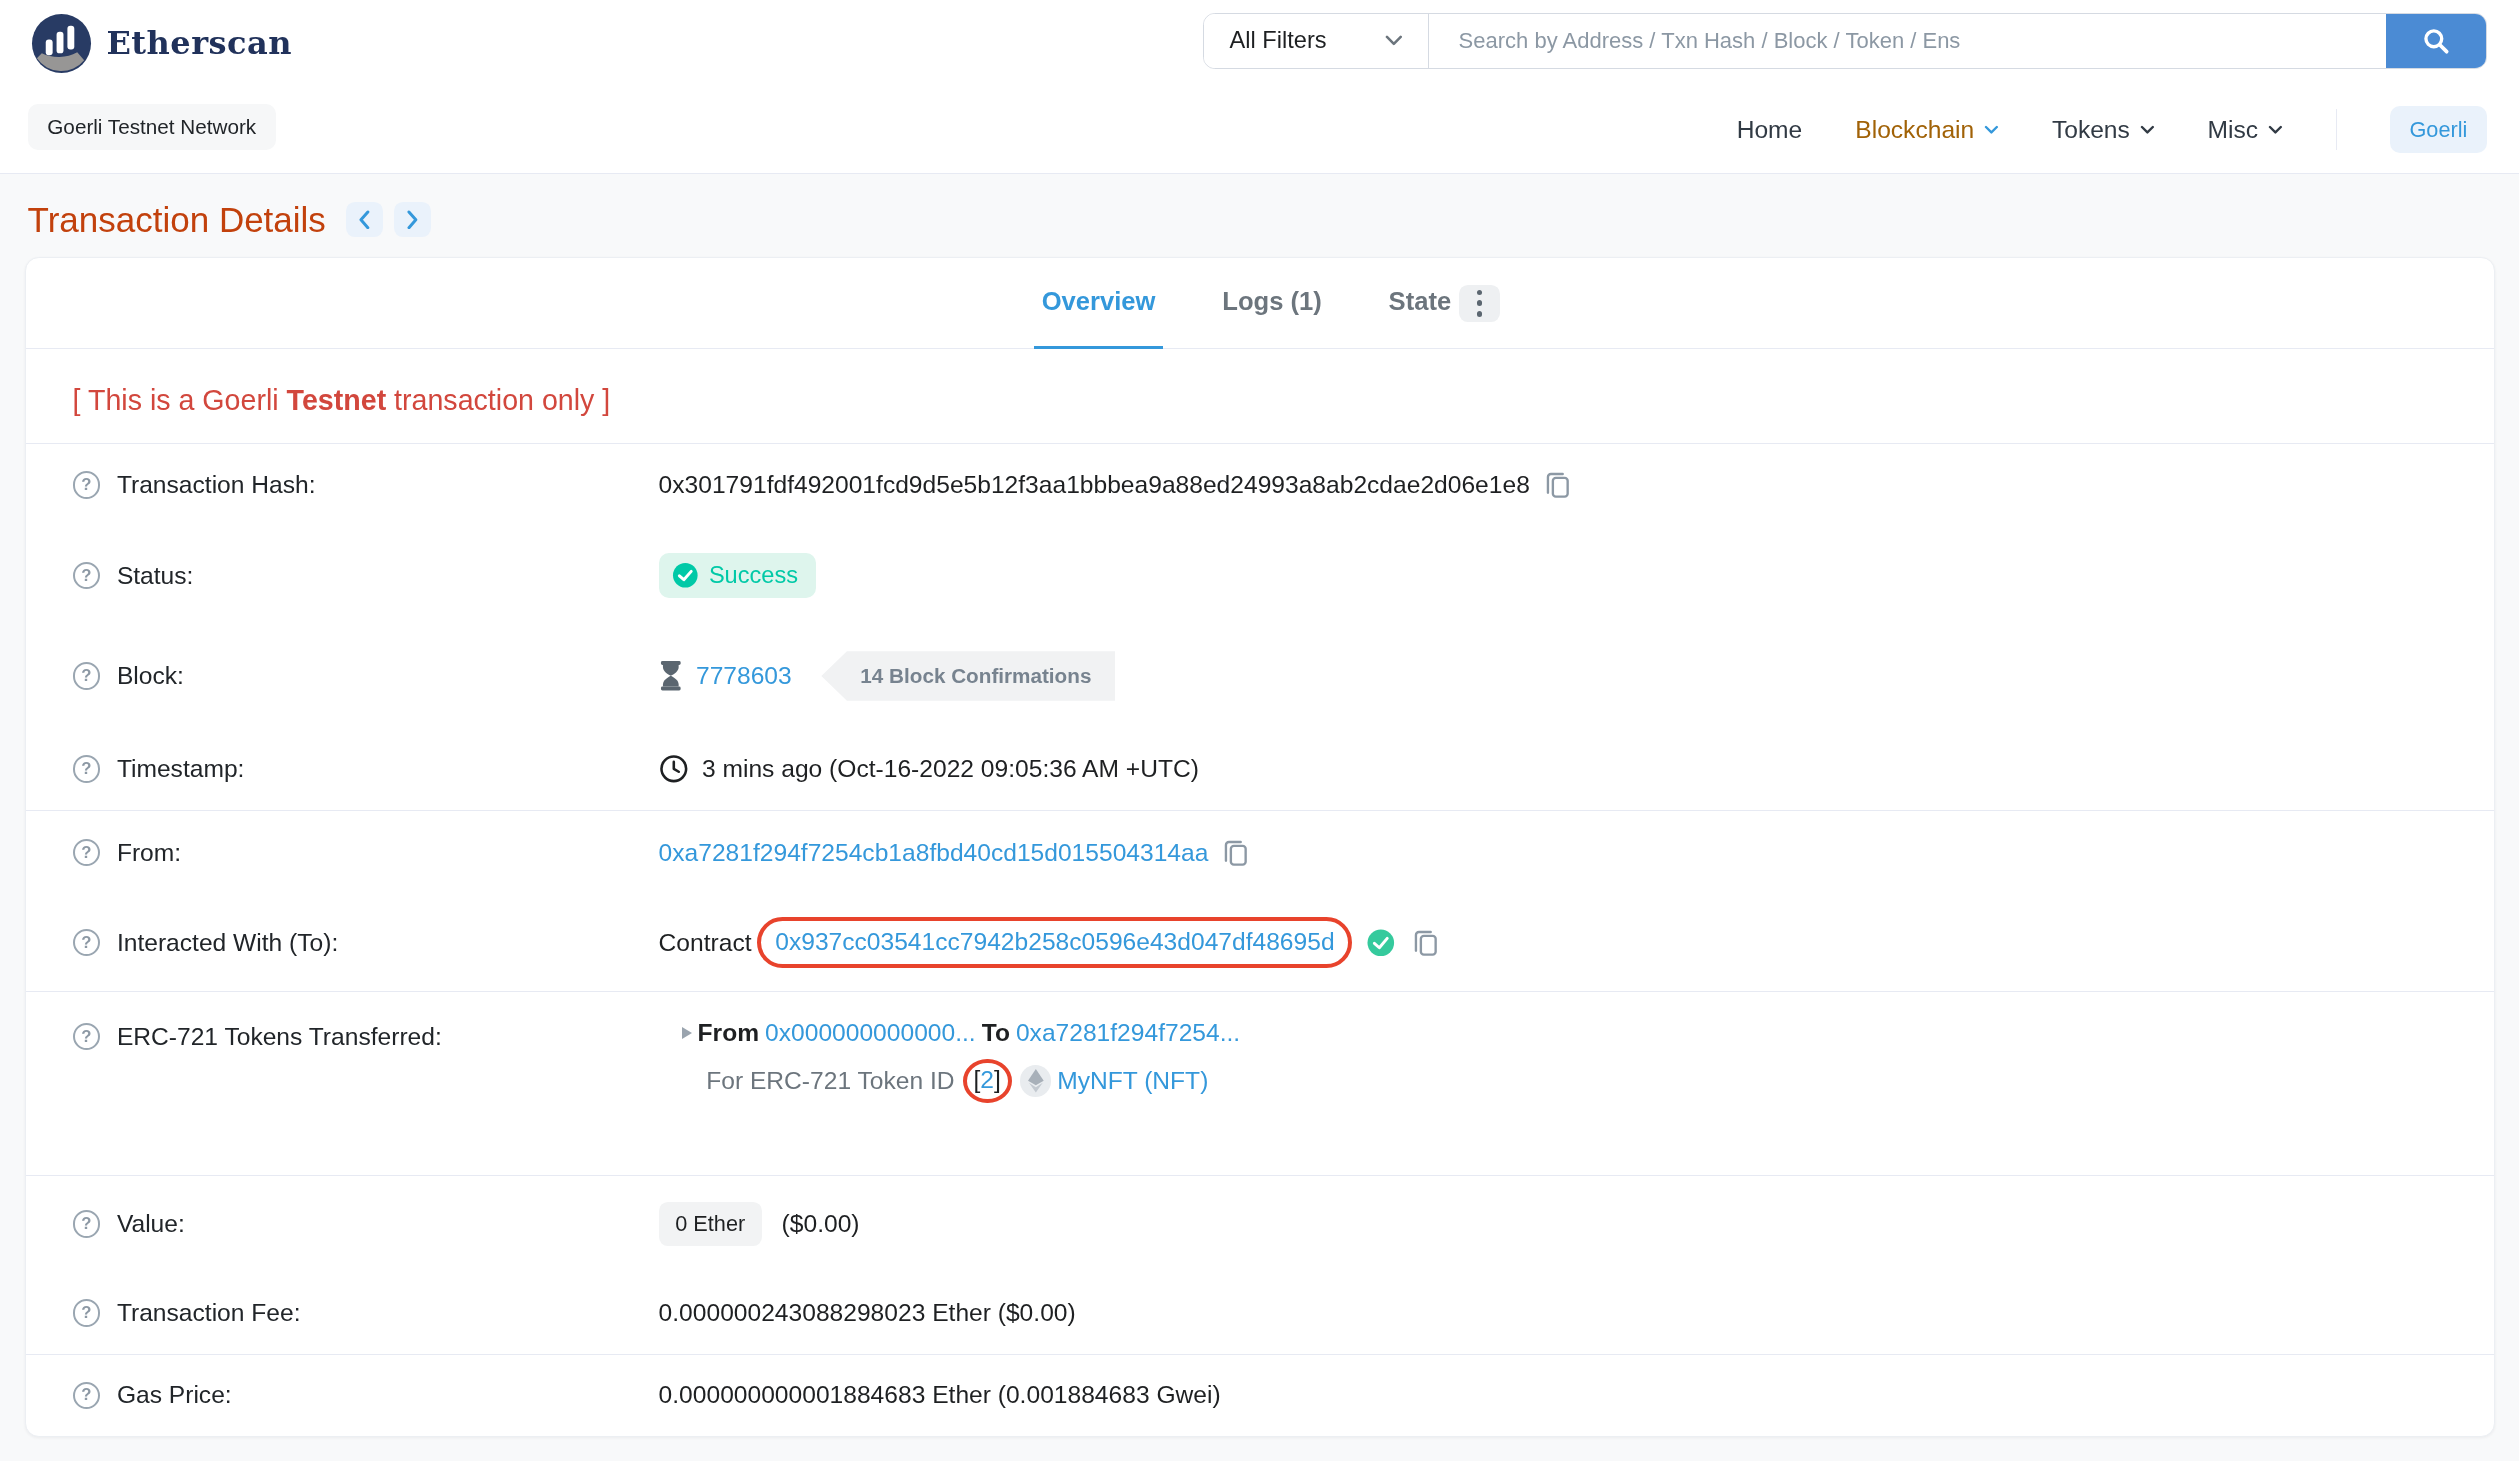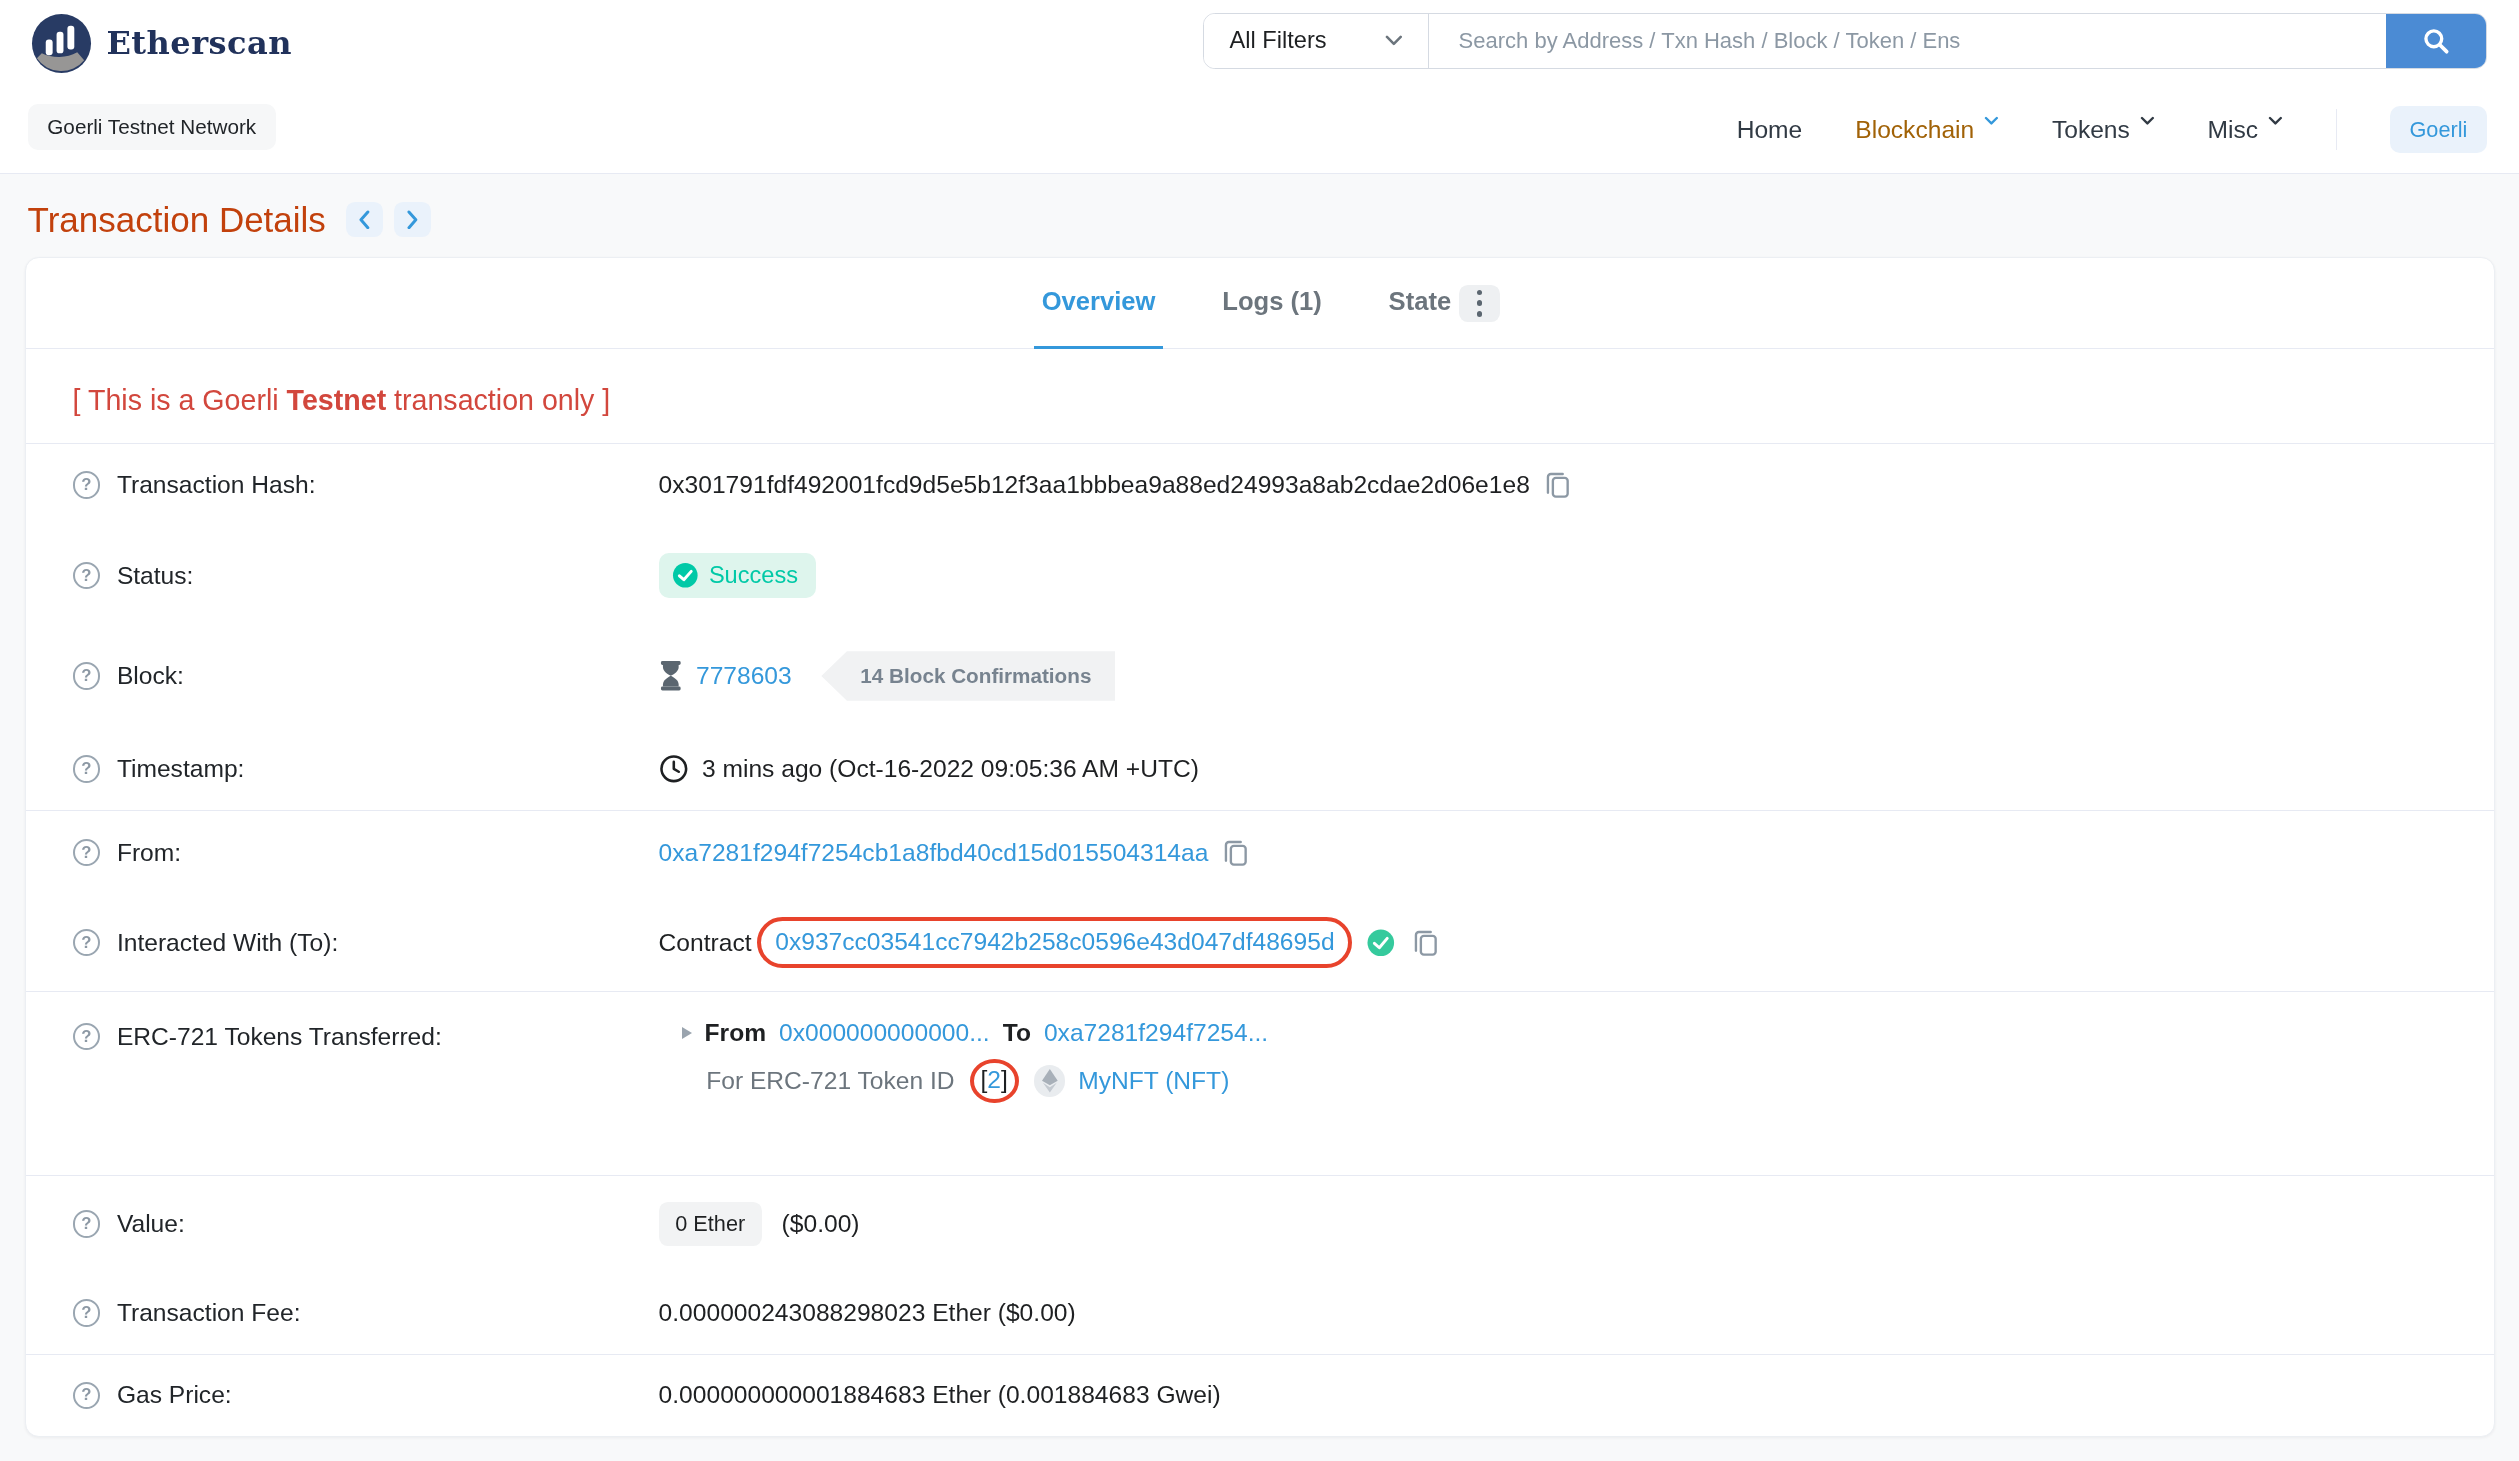--- a/index.html
+++ b/index.html
@@ -14,21 +14,21 @@
   .site-header { background:#fff; height:174px; border-bottom:1px solid #e7eaf3; position:relative; }
   .brand-row { position:absolute; left:29.6px; top:11.8px; display:flex; align-items:center; gap:13.8px; }
   .brand-text { font-family:"DejaVu Serif", serif; font-weight:700; font-size:32px; color:#21325b; letter-spacing:0.5px; }
   .network-badge { position:absolute; left:27.6px; top:104px; background:#f6f7f8; border-radius:9.9px; padding:10.8px 19.7px; font-size:20.7px; color:#212529; }
   .search-wrap { position:absolute; right:33px; top:12.8px; width:1284px; height:56px; display:flex; align-items:stretch; border:1px solid #d5dae2; border-radius:11.8px; background:#fff; overflow:hidden; }
   .filter-btn { flex:0 0 225px; display:flex; align-items:center; justify-content:space-between; padding:0 25.6px; border-right:1px solid #d5dae2; font-size:23.6px; color:#1e2022; cursor:pointer; background:#fff; }
   .search-input { flex:1; border:none; outline:none; font-size:22px; padding:0 29.6px; color:#1e2022; font-family:"Liberation Sans", sans-serif; }
   .search-input::placeholder { color:#8c98a4; }
   .search-btn { flex:0 0 100px; background:#4b8bd4; border:none; display:flex; align-items:center; justify-content:center; cursor:pointer; }
   .main-nav { position:absolute; right:33px; top:99px; display:flex; align-items:center; gap:53px; height:61px; }
-  .nav-item { font-size:24.6px; font-weight:500; color:#313a44; display:flex; align-items:flex-start; gap:9.9px; cursor:pointer; }
+  .nav-item { font-size:24.6px; font-weight:500; color:#313a44; display:flex; align-items:center; gap:9.9px; cursor:pointer; }
   .nav-item.active { color:#a16207; }
   .nav-divider { width:1px; height:41px; background:#e7eaf3; }
   .network-pill { background:#eaf2fb; color:#3498db; font-size:21.7px; font-weight:500; border-radius:9.9px; padding:10.8px 19.7px; cursor:pointer; }
   
   .title-row { display:flex; align-items:center; gap:19.7px; margin:25.6px 0 17.7px 27.6px; }
   .page-title { font-size:35px; font-weight:500; color:#c2410c; margin:0; }
   .pg-btn { width:37px; height:35px; background:#eaf2fb; border:none; border-radius:8.9px; display:flex; align-items:center; justify-content:center; cursor:pointer; }
   
   .card { background:#fff; margin:0 24.6px; border-radius:13.8px; box-shadow:0 1px 3px rgba(33,40,48,.06); border:1px solid #eceff3; overflow:hidden; }
   .card-header { height:91px; border-bottom:1px solid #e7eaf3; display:flex; align-items:center; justify-content:center; padding:0 25.6px; }
@@ -47,21 +47,21 @@
   .row-value { flex:1; display:flex; align-items:center; gap:13.8px; font-size:24.6px; color:#1e2022; }
   .qicon { flex:none; width:27.6px; height:27.6px; border:2px solid #9aa6b1; border-radius:50%; display:inline-flex; align-items:center; justify-content:center; font-size:16.7px; font-weight:700; color:#8c98a4; }
   .link { color:#3498db; text-decoration:none; cursor:pointer; }
   .copy-icon { cursor:pointer; display:inline-flex; }
   .badge-success { display:inline-flex; align-items:center; gap:9.9px; background:#def5ed; color:#00c9a7; font-size:23.6px; border-radius:9.9px; padding:8.9px 17.7px 8.9px 13.8px; }
   .confirm-flag { margin-left:15.8px; background:#f1f2f3; color:#77838f; font-size:20.7px; font-weight:600; padding:12.8px 23.6px 12.8px 39px; clip-path:polygon(0 50%, 25.6px 0, 100% 0, 100% 100%, 25.6px 100%); }
   .ether-badge { background:#f2f3f4; border-radius:8.9px; padding:8.9px 16.7px; font-size:21.7px; color:#1e2022; }
   .red-oval { display:inline-block; border:4.9px solid #e8432c; border-radius:33px; padding:6.9px 13.8px 8.9px; margin:-3.9px 0; }
   .red-circle { display:inline-flex; border:4.9px solid #e8432c; border-radius:50%; padding:3px 6.9px 5.9px; margin:-5.9px 2px; }
   .erc-col { display:flex; flex-direction:column; gap:17.7px; }
-  .erc-line { display:flex; align-items:center; gap:13px; font-size:24.6px;padding-left:23px; }
+  .erc-line { display:flex; align-items:center; gap:6px; font-size:24.6px;padding-left:23px; }
   .caret-right { width:0; height:0; border-left:10.8px solid #9aa4ae; border-top:6.9px solid transparent; border-bottom:6.9px solid transparent; }
   .bold-label { font-weight:700; color:#1e2022; }
   .muted { color:#6c757d;text-align:center; }
   .eth-circle { width:31.5px; height:31.5px; border-radius:50%; background:#e9ecef; display:inline-flex; align-items:center; justify-content:center; }
   .pad-bottom-lg { padding-bottom:77px; }
 </style>
 </head>
 <body>
 
 <header class="site-header">

